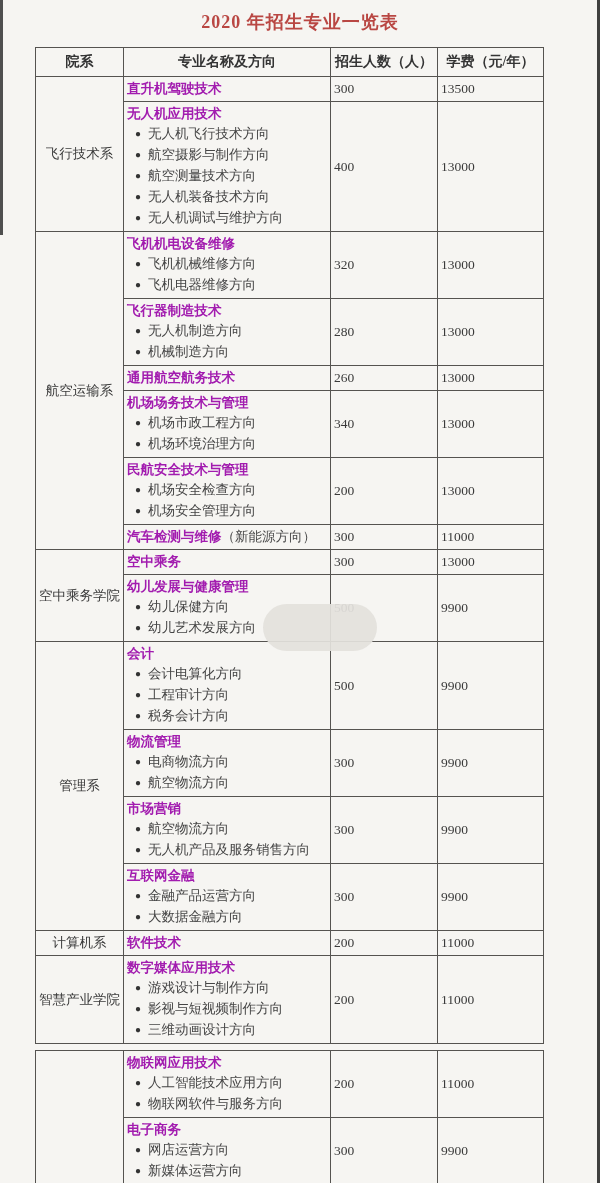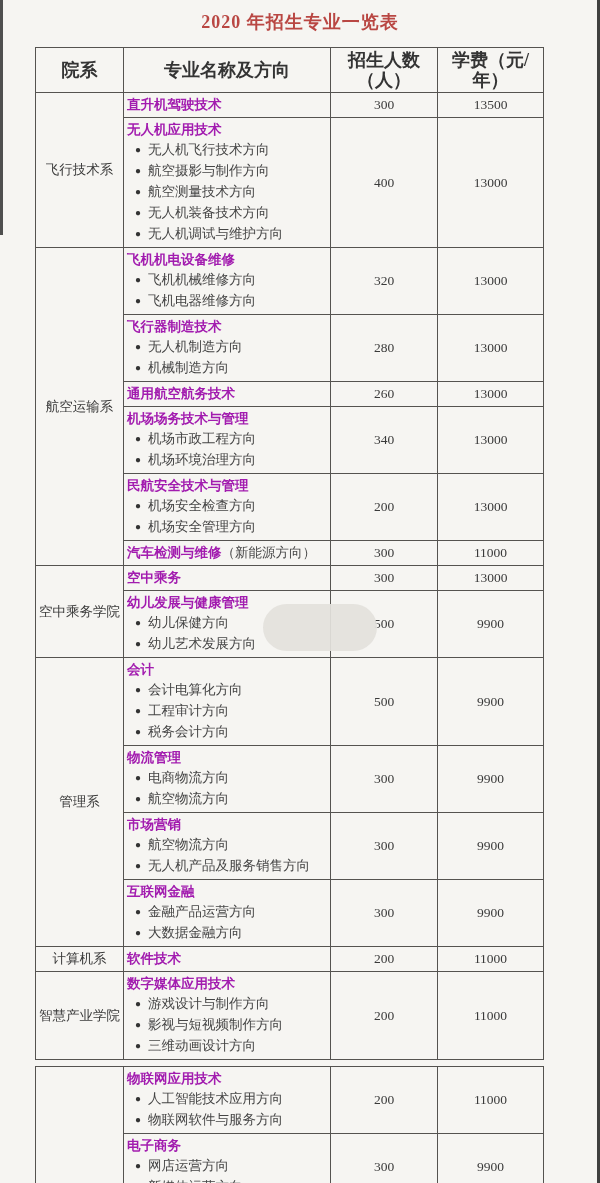--- a/index.html
+++ b/index.html
@@ -59,41 +59,41 @@
     padding: 2px 3px;
     vertical-align: middle;
     font-size: 13.5px;
     line-height: 20px;
     color: #3a3a3a;
   }
   table.enroll th {
     height: 24px;
     font-weight: bold;
     text-align: center;
-    font-size: 18px;
+    font-size: 14px;
     color: #343434;
   }
   td.dept-cell {
     text-align: center;
     font-size: 13.5px;
     color: #4a4a4a;
     padding: 2px 4px;
   }
   td.major-cell { padding: 2px 2px 2px 6px; }
   .major-line { white-space: nowrap; }
   .major-name { font-weight: bold; color: #a21caf; }
   .major-note { font-weight: normal; color: #4a4a4a; }
   .direction { padding-left: 8px; white-space: nowrap; color: #454545; }
   .direction .bullet {
     font-size: 10px;
     margin-right: 7px;
     position: relative; top: -1px;
     color: #333;
   }
-  td.num-cell, td.fee-cell { text-align: center; color: #333; border-radius: 7px; }
+  td.num-cell, td.fee-cell { text-align: left; color: #333; border-radius: 7px; }
 </style>
 </head>
 <body style="background: rgb(246, 245, 242);">
 
 <div class="edge-left"></div>
 <div class="edge-right"></div>
 
 <h1 class="page-title" style="color: rgb(185, 71, 67);">2020 年招生专业一览表</h1>
 
 <div class="sheet">

